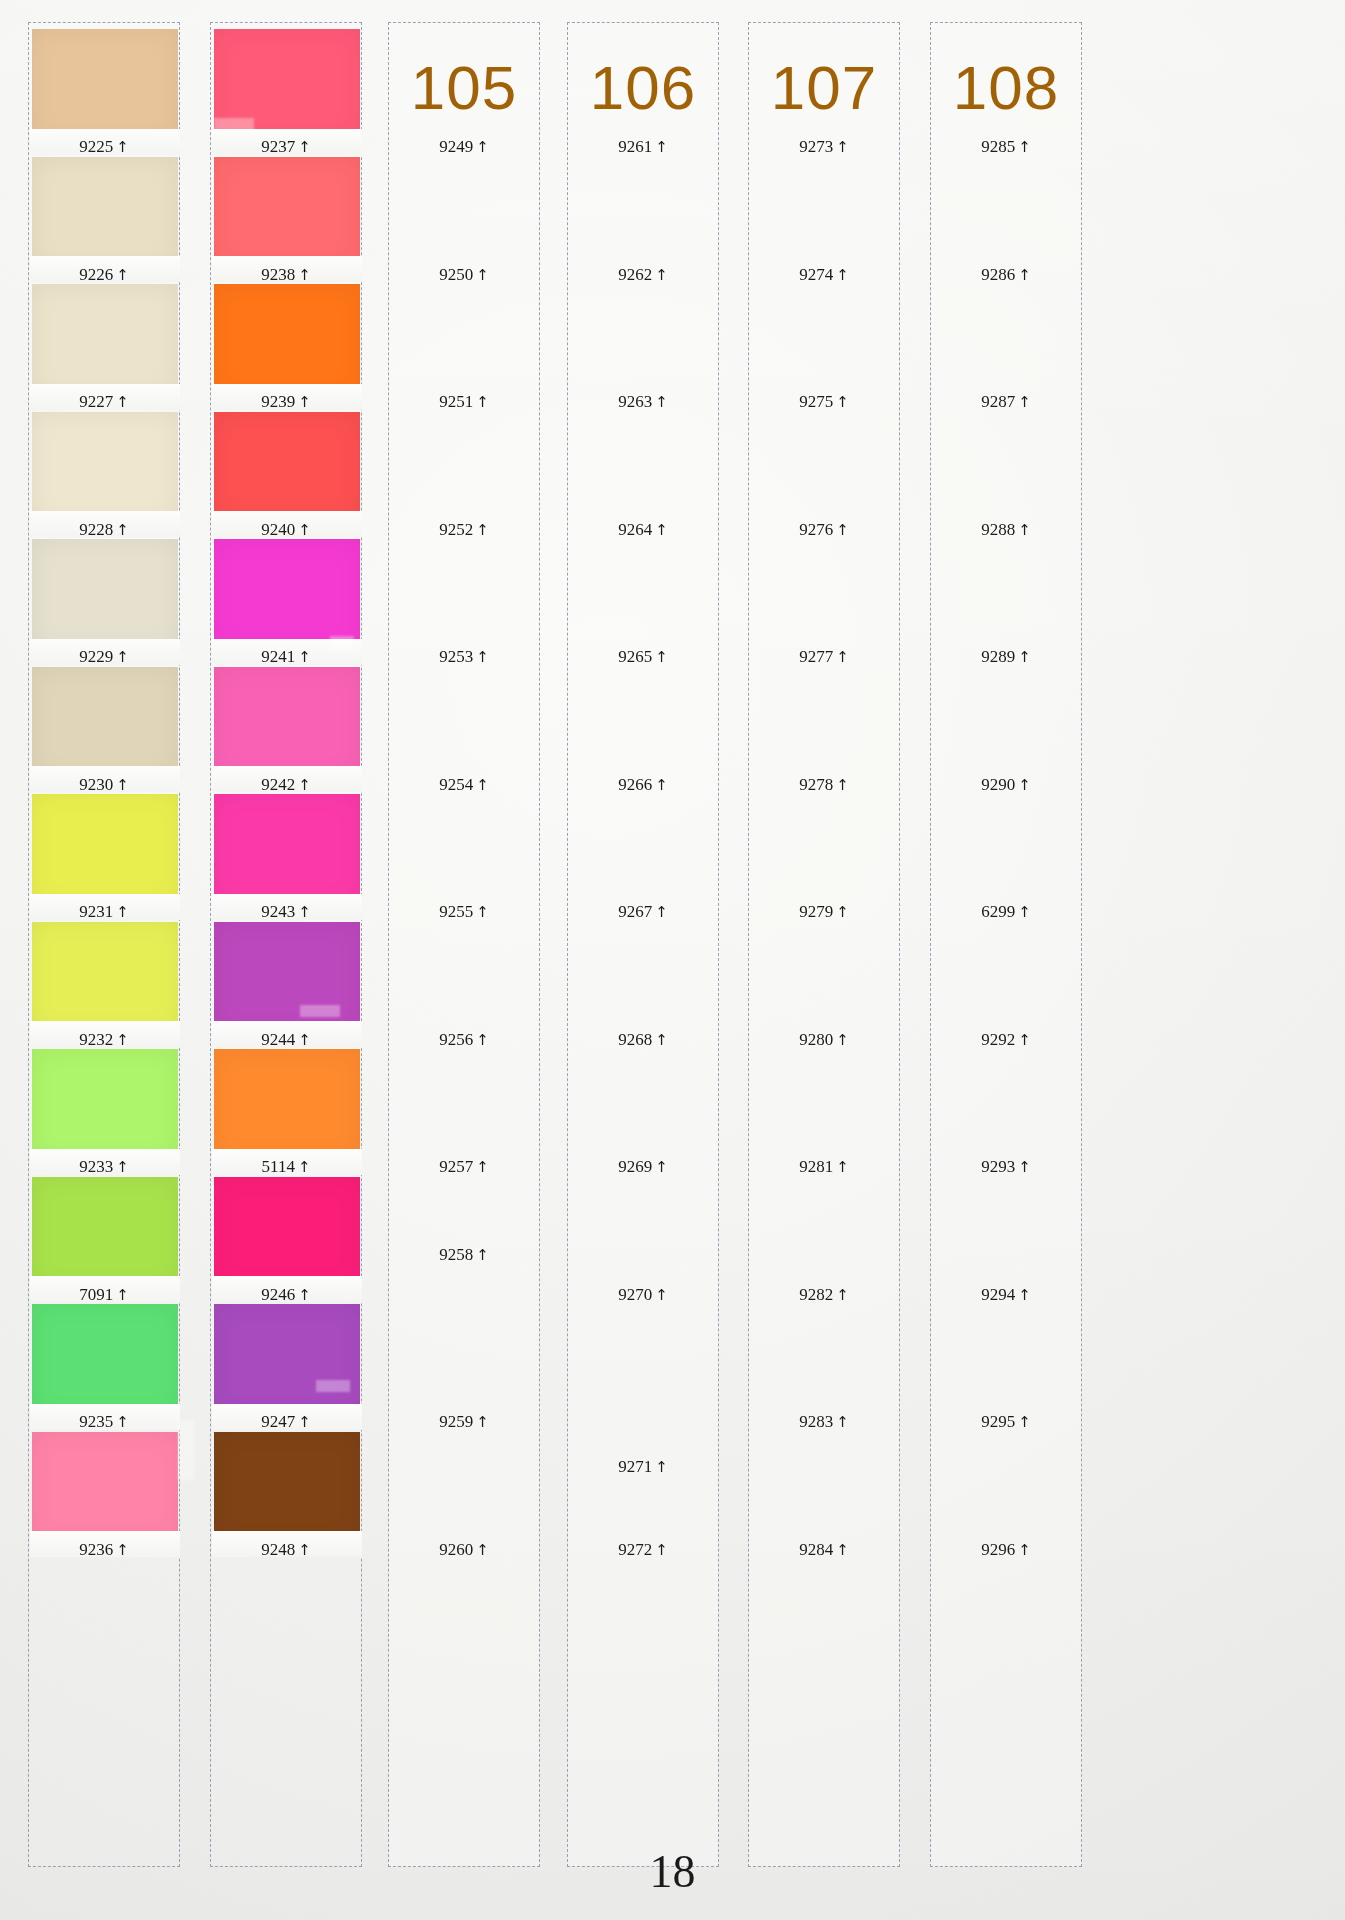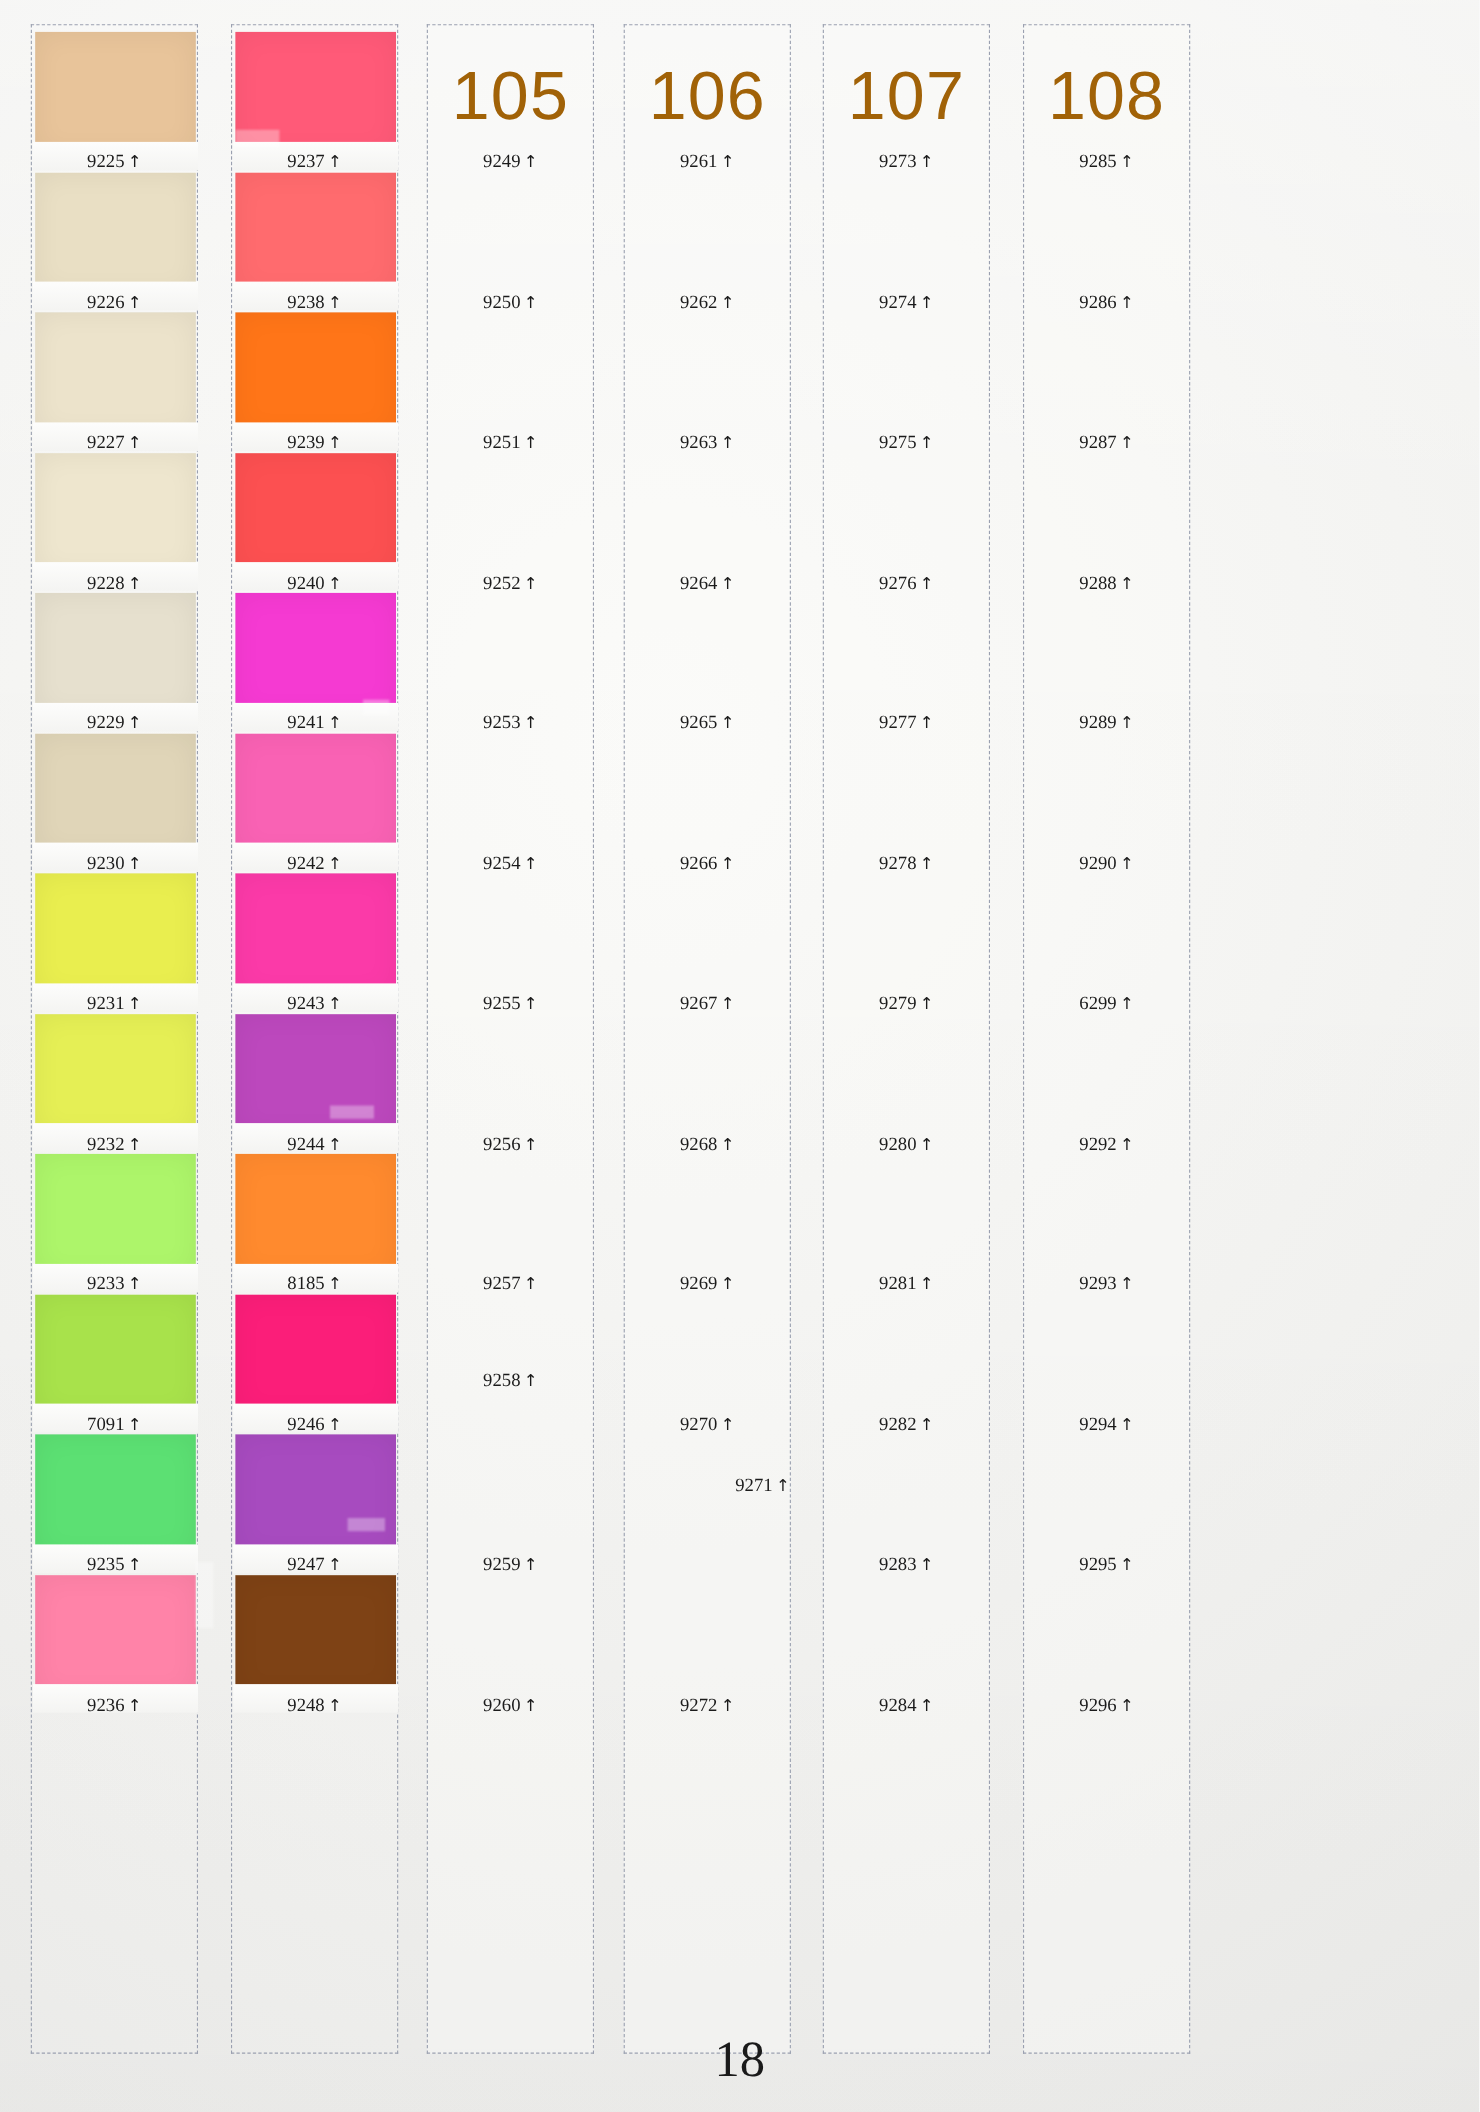--- a/index.html
+++ b/index.html
@@ -179,21 +179,21 @@
         <div class="labelband" style="top: 743px; height: 26px;"></div>
         <div class="label" style="top: 751.5px;"><span>9242</span><span class="arrow">↑</span></div>
         <div class="swatch" style="top: 771px; height: 110.5px; background: rgb(251, 58, 168); box-shadow: rgba(0, 0, 0, 0.06) 0px 0px 26px inset;"></div>
         <div class="labelband" style="top: 870.5px; height: 26px;"></div>
         <div class="label" style="top: 879px;"><span>9243</span><span class="arrow">↑</span></div>
         <div class="swatch" style="top: 898.5px; height: 110.5px; background: rgb(188, 72, 189); box-shadow: rgba(0, 0, 0, 0.06) 0px 0px 26px inset;"></div>
         <div class="labelband" style="top: 998px; height: 26px;"></div>
         <div class="label" style="top: 1006.5px;"><span>9244</span><span class="arrow">↑</span></div>
         <div class="swatch" style="top: 1026px; height: 110.5px; background: rgb(255, 138, 46); box-shadow: rgba(0, 0, 0, 0.06) 0px 0px 26px inset;"></div>
         <div class="labelband" style="top: 1125.5px; height: 26px;"></div>
-        <div class="label" style="top: 1134px;"><span>8185</span><span class="arrow">↑</span></div>
+        <div class="label" style="top: 1134px;"><span>5114</span><span class="arrow">↑</span></div>
         <div class="swatch" style="top: 1153.5px; height: 110.5px; background: rgb(251, 30, 121); box-shadow: rgba(0, 0, 0, 0.06) 0px 0px 26px inset;"></div>
         <div class="labelband" style="top: 1253px; height: 26px;"></div>
         <div class="label" style="top: 1261.5px;"><span>9246</span><span class="arrow">↑</span></div>
         <div class="swatch" style="top: 1281px; height: 110.5px; background: rgb(167, 75, 191); box-shadow: rgba(0, 0, 0, 0.06) 0px 0px 26px inset;"></div>
         <div class="labelband" style="top: 1380.5px; height: 26px;"></div>
         <div class="label" style="top: 1389px;"><span>9247</span><span class="arrow">↑</span></div>
         <div class="swatch" style="top: 1408.5px; height: 110.5px; background: rgb(126, 66, 21); box-shadow: rgba(0, 0, 0, 0.06) 0px 0px 26px inset;"></div>
         <div class="labelband" style="top: 1508px; height: 26px;"></div>
         <div class="label" style="top: 1516.5px;"><span>9248</span><span class="arrow">↑</span></div>
       </div>
@@ -217,21 +217,21 @@
         <div class="label" style="top: 114px;"><span>9261</span><span class="arrow">↑</span></div>
         <div class="label" style="top: 241.5px;"><span>9262</span><span class="arrow">↑</span></div>
         <div class="label" style="top: 369px;"><span>9263</span><span class="arrow">↑</span></div>
         <div class="label" style="top: 496.5px;"><span>9264</span><span class="arrow">↑</span></div>
         <div class="label" style="top: 624px;"><span>9265</span><span class="arrow">↑</span></div>
         <div class="label" style="top: 751.5px;"><span>9266</span><span class="arrow">↑</span></div>
         <div class="label" style="top: 879px;"><span>9267</span><span class="arrow">↑</span></div>
         <div class="label" style="top: 1006.5px;"><span>9268</span><span class="arrow">↑</span></div>
         <div class="label" style="top: 1134px;"><span>9269</span><span class="arrow">↑</span></div>
         <div class="label" style="top: 1261.5px;"><span>9270</span><span class="arrow">↑</span></div>
-        <div class="label" style="top: 1317px; text-align: right;"><span>9271</span><span class="arrow">↑</span></div>
+        <div class="label" style="top: 1434px;"><span>9271</span><span class="arrow">↑</span></div>
         <div class="label" style="top: 1516.5px;"><span>9272</span><span class="arrow">↑</span></div>
       </div>
       <div class="col empty" style="left: 748px;">
         <div class="bignum">107</div>
         <div class="label" style="top: 114px;"><span>9273</span><span class="arrow">↑</span></div>
         <div class="label" style="top: 241.5px;"><span>9274</span><span class="arrow">↑</span></div>
         <div class="label" style="top: 369px;"><span>9275</span><span class="arrow">↑</span></div>
         <div class="label" style="top: 496.5px;"><span>9276</span><span class="arrow">↑</span></div>
         <div class="label" style="top: 624px;"><span>9277</span><span class="arrow">↑</span></div>
         <div class="label" style="top: 751.5px;"><span>9278</span><span class="arrow">↑</span></div>

